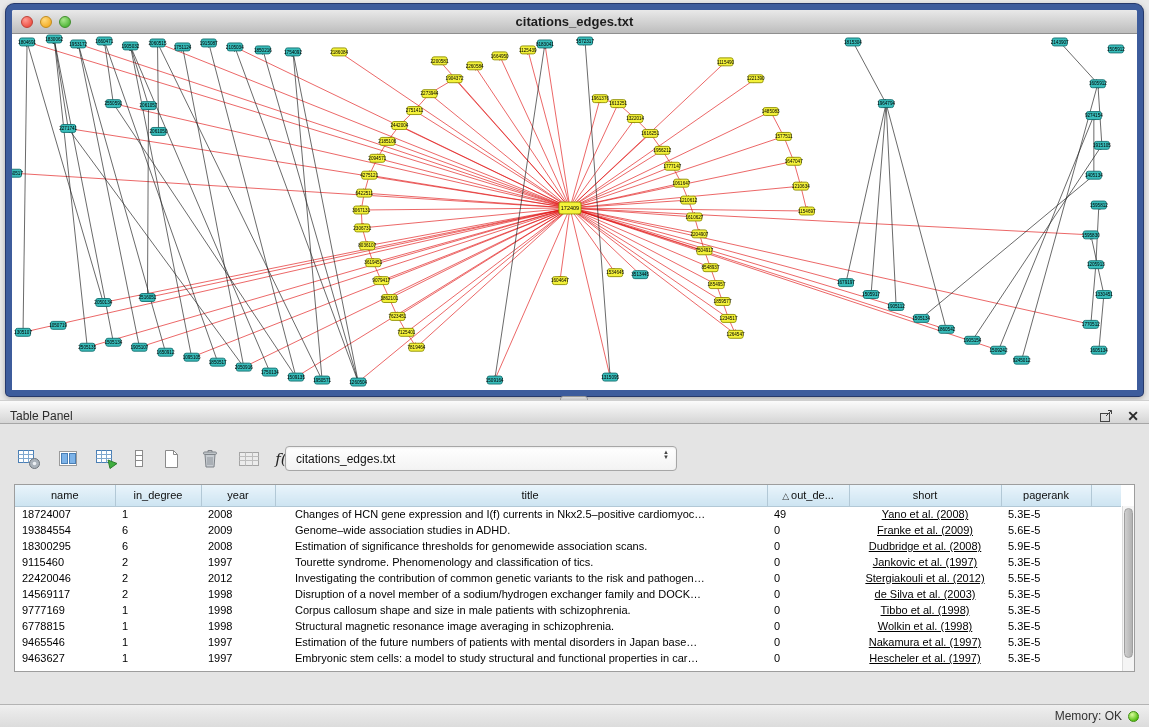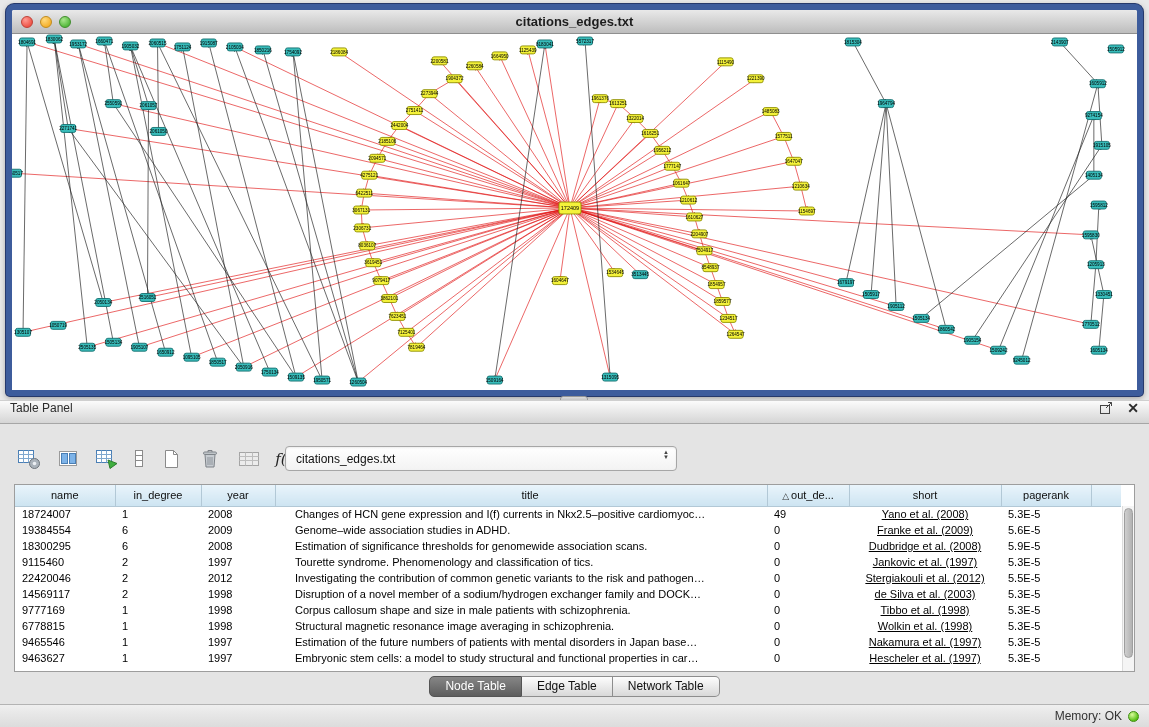--- a/index.html
+++ b/index.html
@@ -35,21 +35,21 @@
   #splitter {
     position:absolute; left:560px; top:396px; width:28px; height:7px;
     background:linear-gradient(#dcdcdc,#b3b3b3); border:1px solid #979797; border-radius:3px;
   }
 
   
   #table-panel { position:absolute; left:0; top:400px; width:1149px; height:304px; background:#e4e4e4; }
   #panel-header {
     height:24px; background:linear-gradient(#fbfbfb,#d5d5d5);
     border-top:1px solid #cfcfcf; border-bottom:1px solid #a6a6a6;
-    display:flex; align-items:flex-start; padding:0 10px;
+    display:flex; align-items:flex-end; padding:0 10px;
   }
   #panel-title { font-size:12px; color:#2c2c2c; }
   #panel-header .hdr-icons { margin-left:auto; display:flex; align-items:center; gap:13px; }
   .hdr-icon-btn { border:none; background:transparent; padding:0; cursor:default; display:flex; align-items:center; }
   #panel-close { font-size:14px; font-weight:bold; color:#2b2b2b; line-height:1; }
 
   #toolbar { position:absolute; left:14px; top:42px; height:34px; display:flex; align-items:center; gap:9px; }
   .tool-btn {
     width:30px; height:30px; border:none; background:transparent; padding:0;
     display:flex; align-items:center; justify-content:center;
@@ -915,23 +915,18 @@
             <td class="c6">5.3E-5</td>
             <td class="cf"></td>
           </tr>
         </tbody>
     </table>
     <div id="vscroll">
       <div id="vthumb"></div>
     </div>
   </div>
 
-  <div id="tabs">
-    <div class="tab selected">Node Table</div>
-    <div class="tab">Edge Table</div>
-    <div class="tab">Network Table</div>
-  </div>
 </div>
 
 <div id="status-bar">
   <span id="memory-label">Memory: OK</span>
   <div id="memory-indicator"></div>
 </div>
 
 </body></html>

